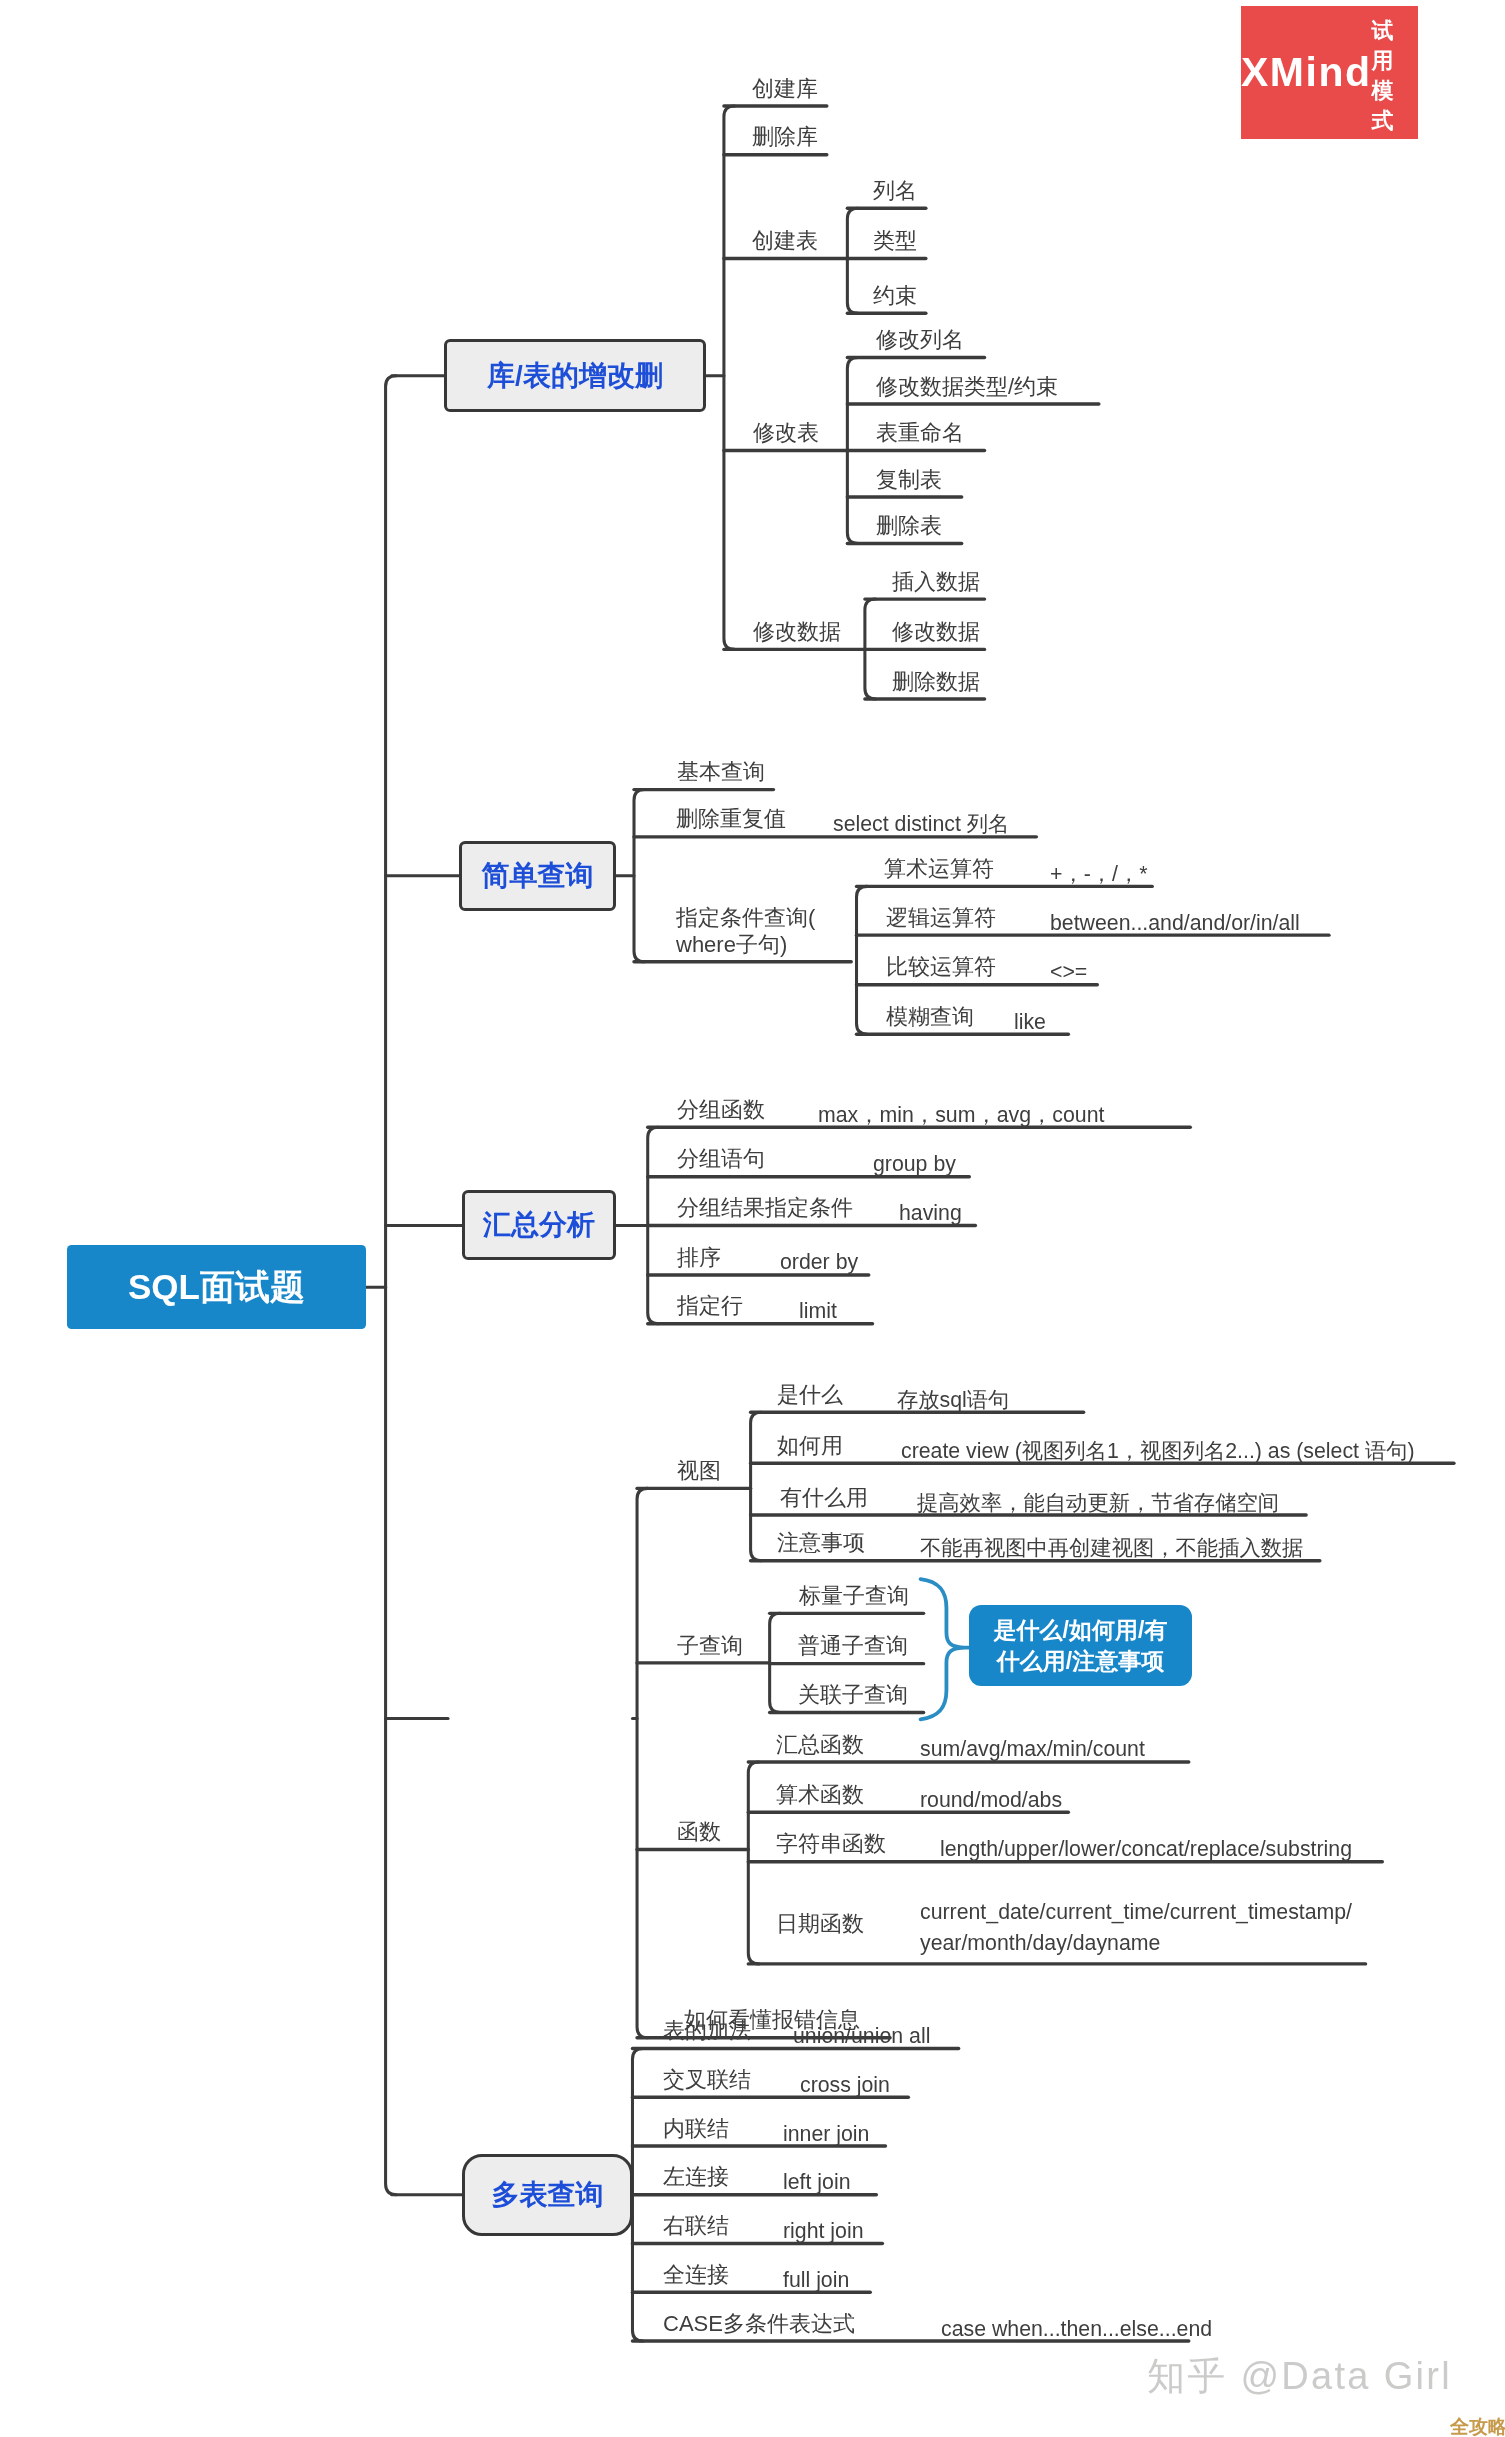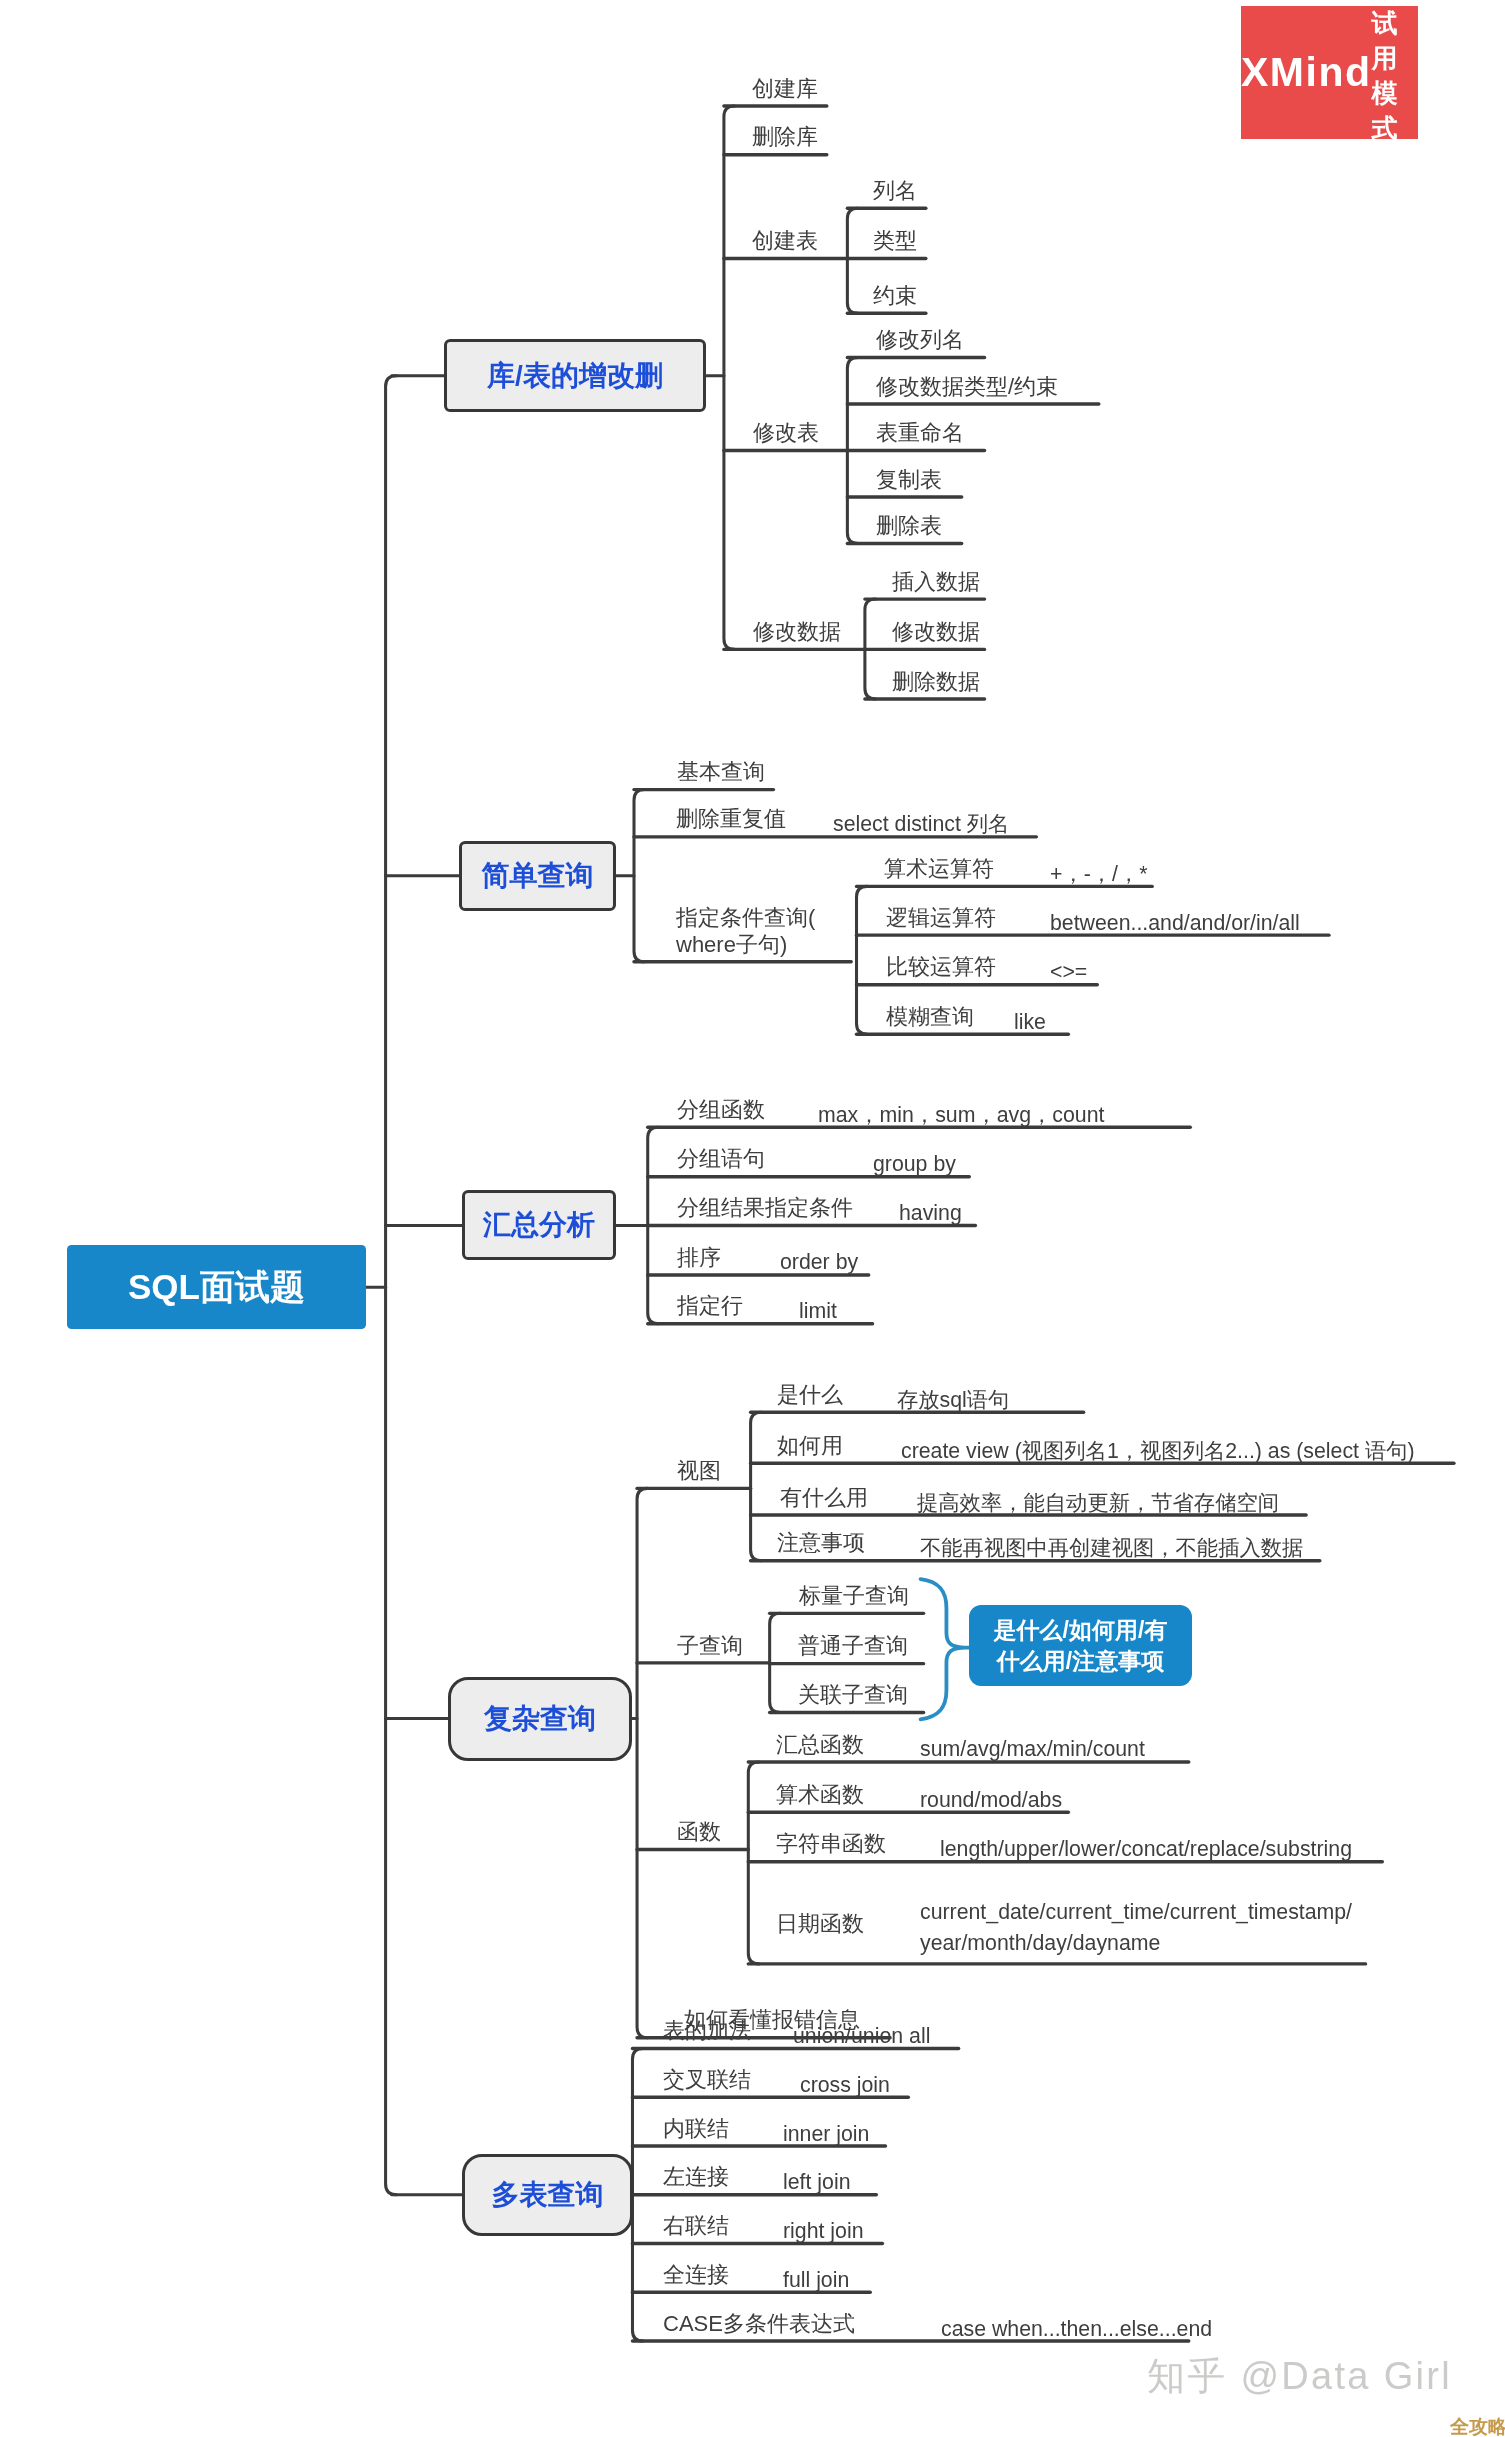--- a/index.html
+++ b/index.html
@@ -12,21 +12,21 @@
   .bbox{position:absolute;z-index:3;display:flex;align-items:center;justify-content:center;
         background:#ededee;border:3px solid #373737;box-sizing:border-box;
         color:#1d4ed8;font-weight:bold;font-size:28px;white-space:nowrap;}
   .rootbox{position:absolute;z-index:3;display:flex;align-items:center;justify-content:center;
         background:#1787c9;color:#ffffff;font-weight:bold;font-size:35px;white-space:nowrap;}
   .callout{position:absolute;z-index:3;display:flex;flex-direction:column;align-items:center;justify-content:center;
         background:#1787c9;color:#ffffff;font-weight:bold;font-size:23px;line-height:30.5px;border-radius:12.2px;white-space:nowrap;}
   .badge{position:absolute;z-index:4;display:flex;flex-direction:row;align-items:center;justify-content:center;
         background:#e94b4b;color:#ffffff;}
   .badge .t1{font-size:41px;font-weight:bold;letter-spacing:1.5px;}
-  .badge .t2{font-size:26px;font-weight:bold;margin-top:7.6px;letter-spacing:2.3px;}
+  .badge .t2{font-size:22px;font-weight:bold;margin-top:7.6px;letter-spacing:2.3px;}
   .watermark{position:absolute;z-index:5;font-size:38px;letter-spacing:2.3px;color:#cbcbc9;white-space:nowrap;}
   .cornertag{position:absolute;z-index:5;font-size:19px;font-weight:bold;color:#c79a4b;white-space:nowrap;}
 </style>
 </head>
 <body>
 
 <div id="canvas">
   <svg id="wires" width="1505" height="2438" viewBox="0 0 1975 3199">
       <path d="M520,493 Q506,493 506,507 L506,2866 Q506,2880 520,2880" fill="none" stroke="#3b3b3b" stroke-width="4" stroke-linecap="round"></path>
       <path d="M514,493 L583,493" fill="none" stroke="#3b3b3b" stroke-width="4" stroke-linecap="round"></path>
@@ -153,21 +153,20 @@
     <div class="lbl" style="left: 677px; top: 1096px;">分组函数</div>
     <div class="val" style="left: 818px; top: 1100px;">max，min，sum，avg，count</div>
     <div class="lbl" style="left: 677px; top: 1145px;">分组语句</div>
     <div class="val" style="left: 873px; top: 1149px;">group by</div>
     <div class="lbl" style="left: 677px; top: 1194px;">分组结果指定条件</div>
     <div class="val" style="left: 899px; top: 1198px;">having</div>
     <div class="lbl" style="left: 677px; top: 1244px;">排序</div>
     <div class="val" style="left: 780px; top: 1247px;">order by</div>
     <div class="lbl" style="left: 677px; top: 1292px;">指定行</div>
     <div class="val" style="left: 799px; top: 1296px;">limit</div>
-    <div class="bbox" style="left: 448px; top: 1677px; width: 184px; height: 84px; border-radius: 20px;">复杂查询</div>
     <div class="lbl" style="left: 677px; top: 1457px;">视图</div>
     <div class="lbl" style="left: 777px; top: 1381px;">是什么</div>
     <div class="val" style="left: 897px; top: 1385px;">存放sql语句</div>
     <div class="lbl" style="left: 777px; top: 1432px;">如何用</div>
     <div class="val" style="left: 901px; top: 1436px;">create view (视图列名1，视图列名2...) as (select 语句)</div>
     <div class="lbl" style="left: 780px; top: 1484px;">有什么用</div>
     <div class="val" style="left: 917px; top: 1488px;">提高效率，能自动更新，节省存储空间</div>
     <div class="lbl" style="left: 777px; top: 1529px;">注意事项</div>
     <div class="val" style="left: 920px; top: 1533px;">不能再视图中再创建视图，不能插入数据</div>
     <div class="lbl" style="left: 677px; top: 1632px;">子查询</div>

